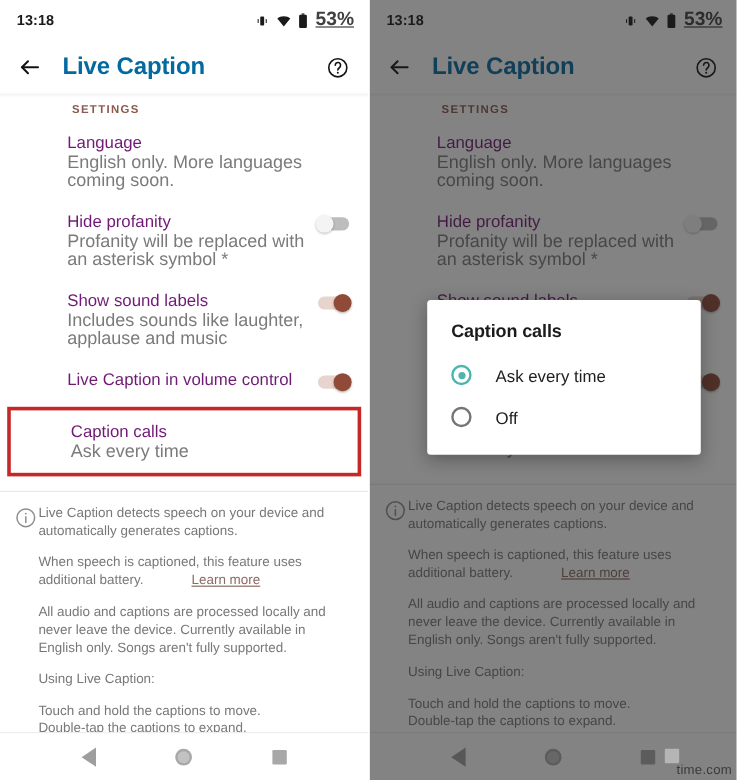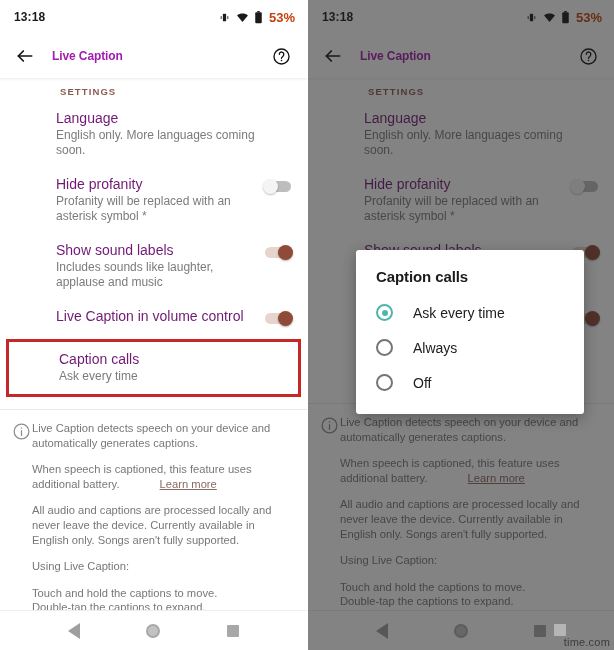--- a/index.html
+++ b/index.html
@@ -37,42 +37,43 @@
     color: #1a1a1a;
     letter-spacing: 0.1px;
   }
   .status-icons {
     display: flex;
     align-items: center;
     gap: 5px;
   }
   .status-icons svg { display: block; }
   .battery-pct {
-    font-size: 13px;
+    font-size: 16px;
     font-weight: bold;
-    color: #c2410c;
+    color: #404040;
     margin-left: 1px;
+    text-decoration: underline;
   }
 
   
   .appbar {
     height: 44px;
     display: flex;
     align-items: center;
     padding: 0 14px 0 12px;
   }
   .appbar-back {
     width: 26px; height: 26px;
     display: flex; align-items: center; justify-content: center;
     flex: 0 0 auto;
   }
   .appbar-title {
-    font-size: 12px;
+    font-size: 20px;
     font-weight: bold;
-    color: #a21caf;
+    color: #0369a1;
     margin-left: 14px;
     flex: 1 1 auto;
     letter-spacing: -0.1px;
   }
   .appbar-help {
     width: 24px; height: 24px;
     display: flex; align-items: center; justify-content: center;
     flex: 0 0 auto;
   }
 
@@ -100,21 +101,21 @@
     padding: 13px 14px 5px 56px;
     min-height: 30px;
   }
   .setting-text { flex: 1 1 auto; padding-right: 6px; }
   .setting-title {
     font-size: 14px;
     color: #701a75;
     line-height: 17px;
   }
   .setting-sub {
-    font-size: 12px;
+    font-size: 15px;
     color: #7b7b7b;
     line-height: 15px;
     margin-top: 1px;
   }
 
   
   .toggle {
     position: relative;
     width: 30px; height: 15px;
     flex: 0 0 auto;
@@ -570,24 +571,20 @@
     <div class="scrim"></div>
 
     <div class="dialog">
       <div class="dialog-title">Caption calls</div>
 
       <div class="radio-row">
         <span class="radio checked"></span>
         <span class="radio-label">Ask every time</span>
       </div>
 
-      <div class="radio-row">
-        <span class="radio"></span>
-        <span class="radio-label">Always</span>
-      </div>
 
       <div class="radio-row">
         <span class="radio"></span>
         <span class="radio-label">Off</span>
       </div>
     </div>
 
     <div class="watermark-sq"></div>
     <div class="watermark">time.com</div>
   </div>

